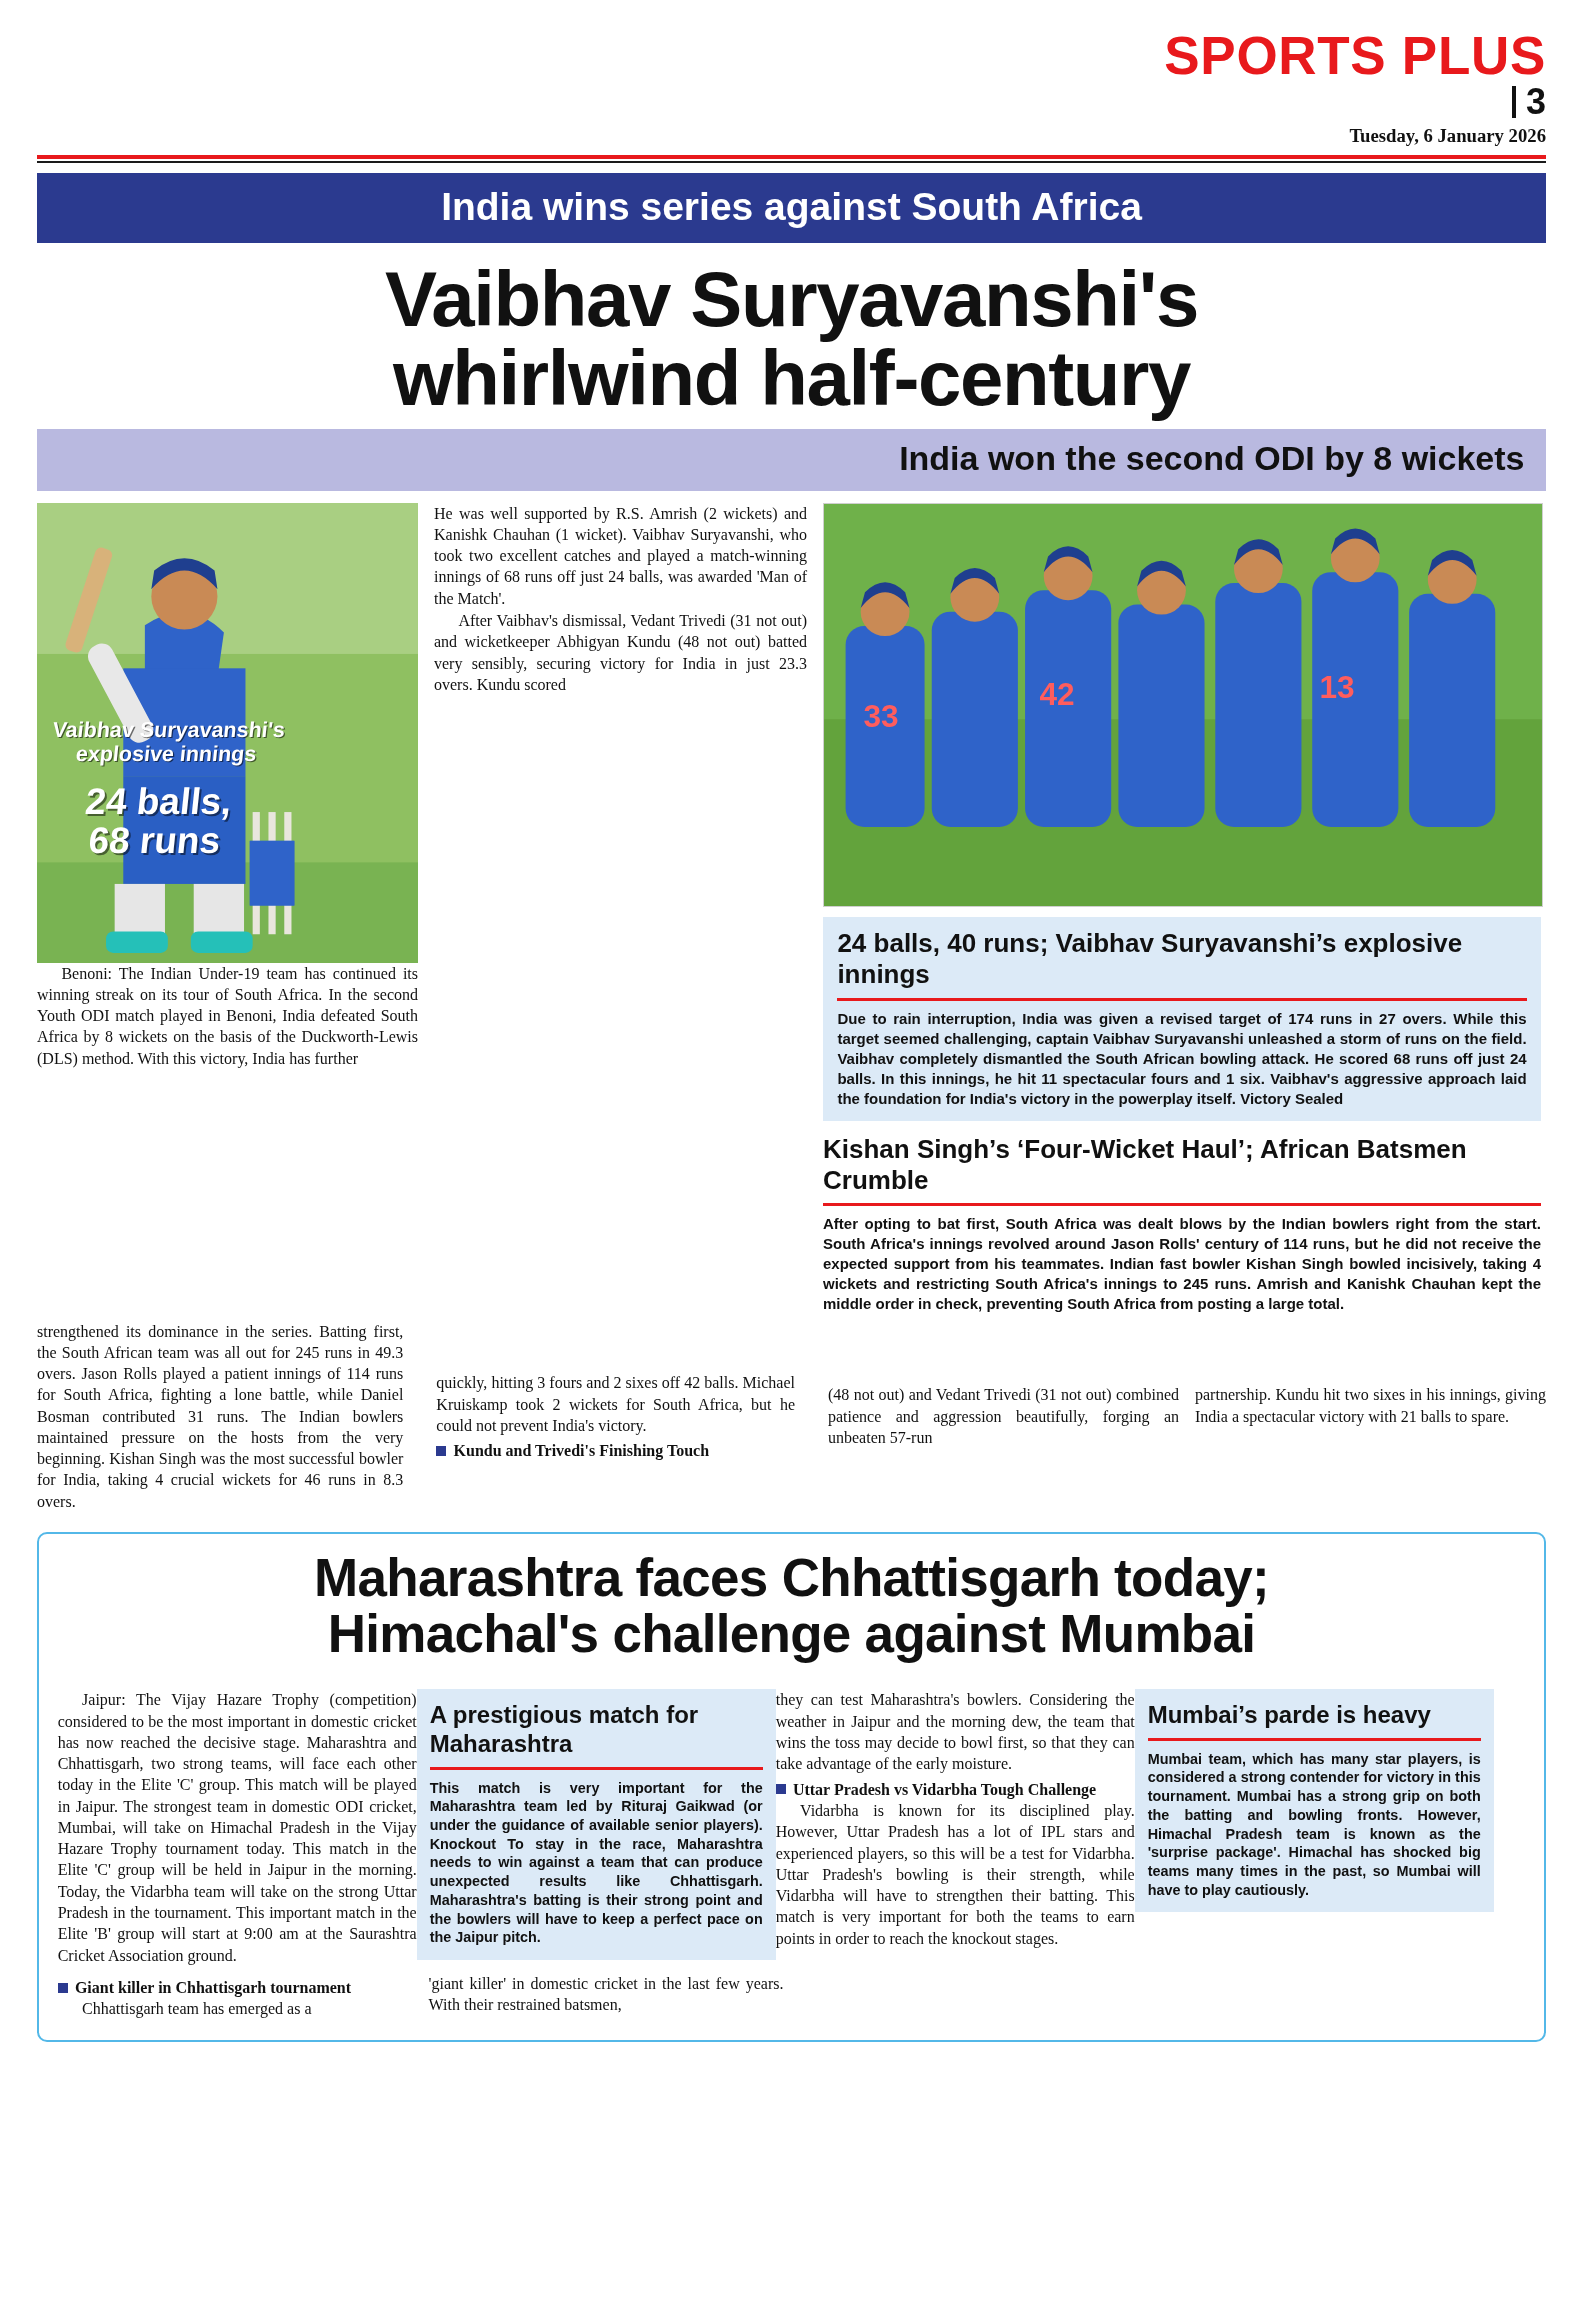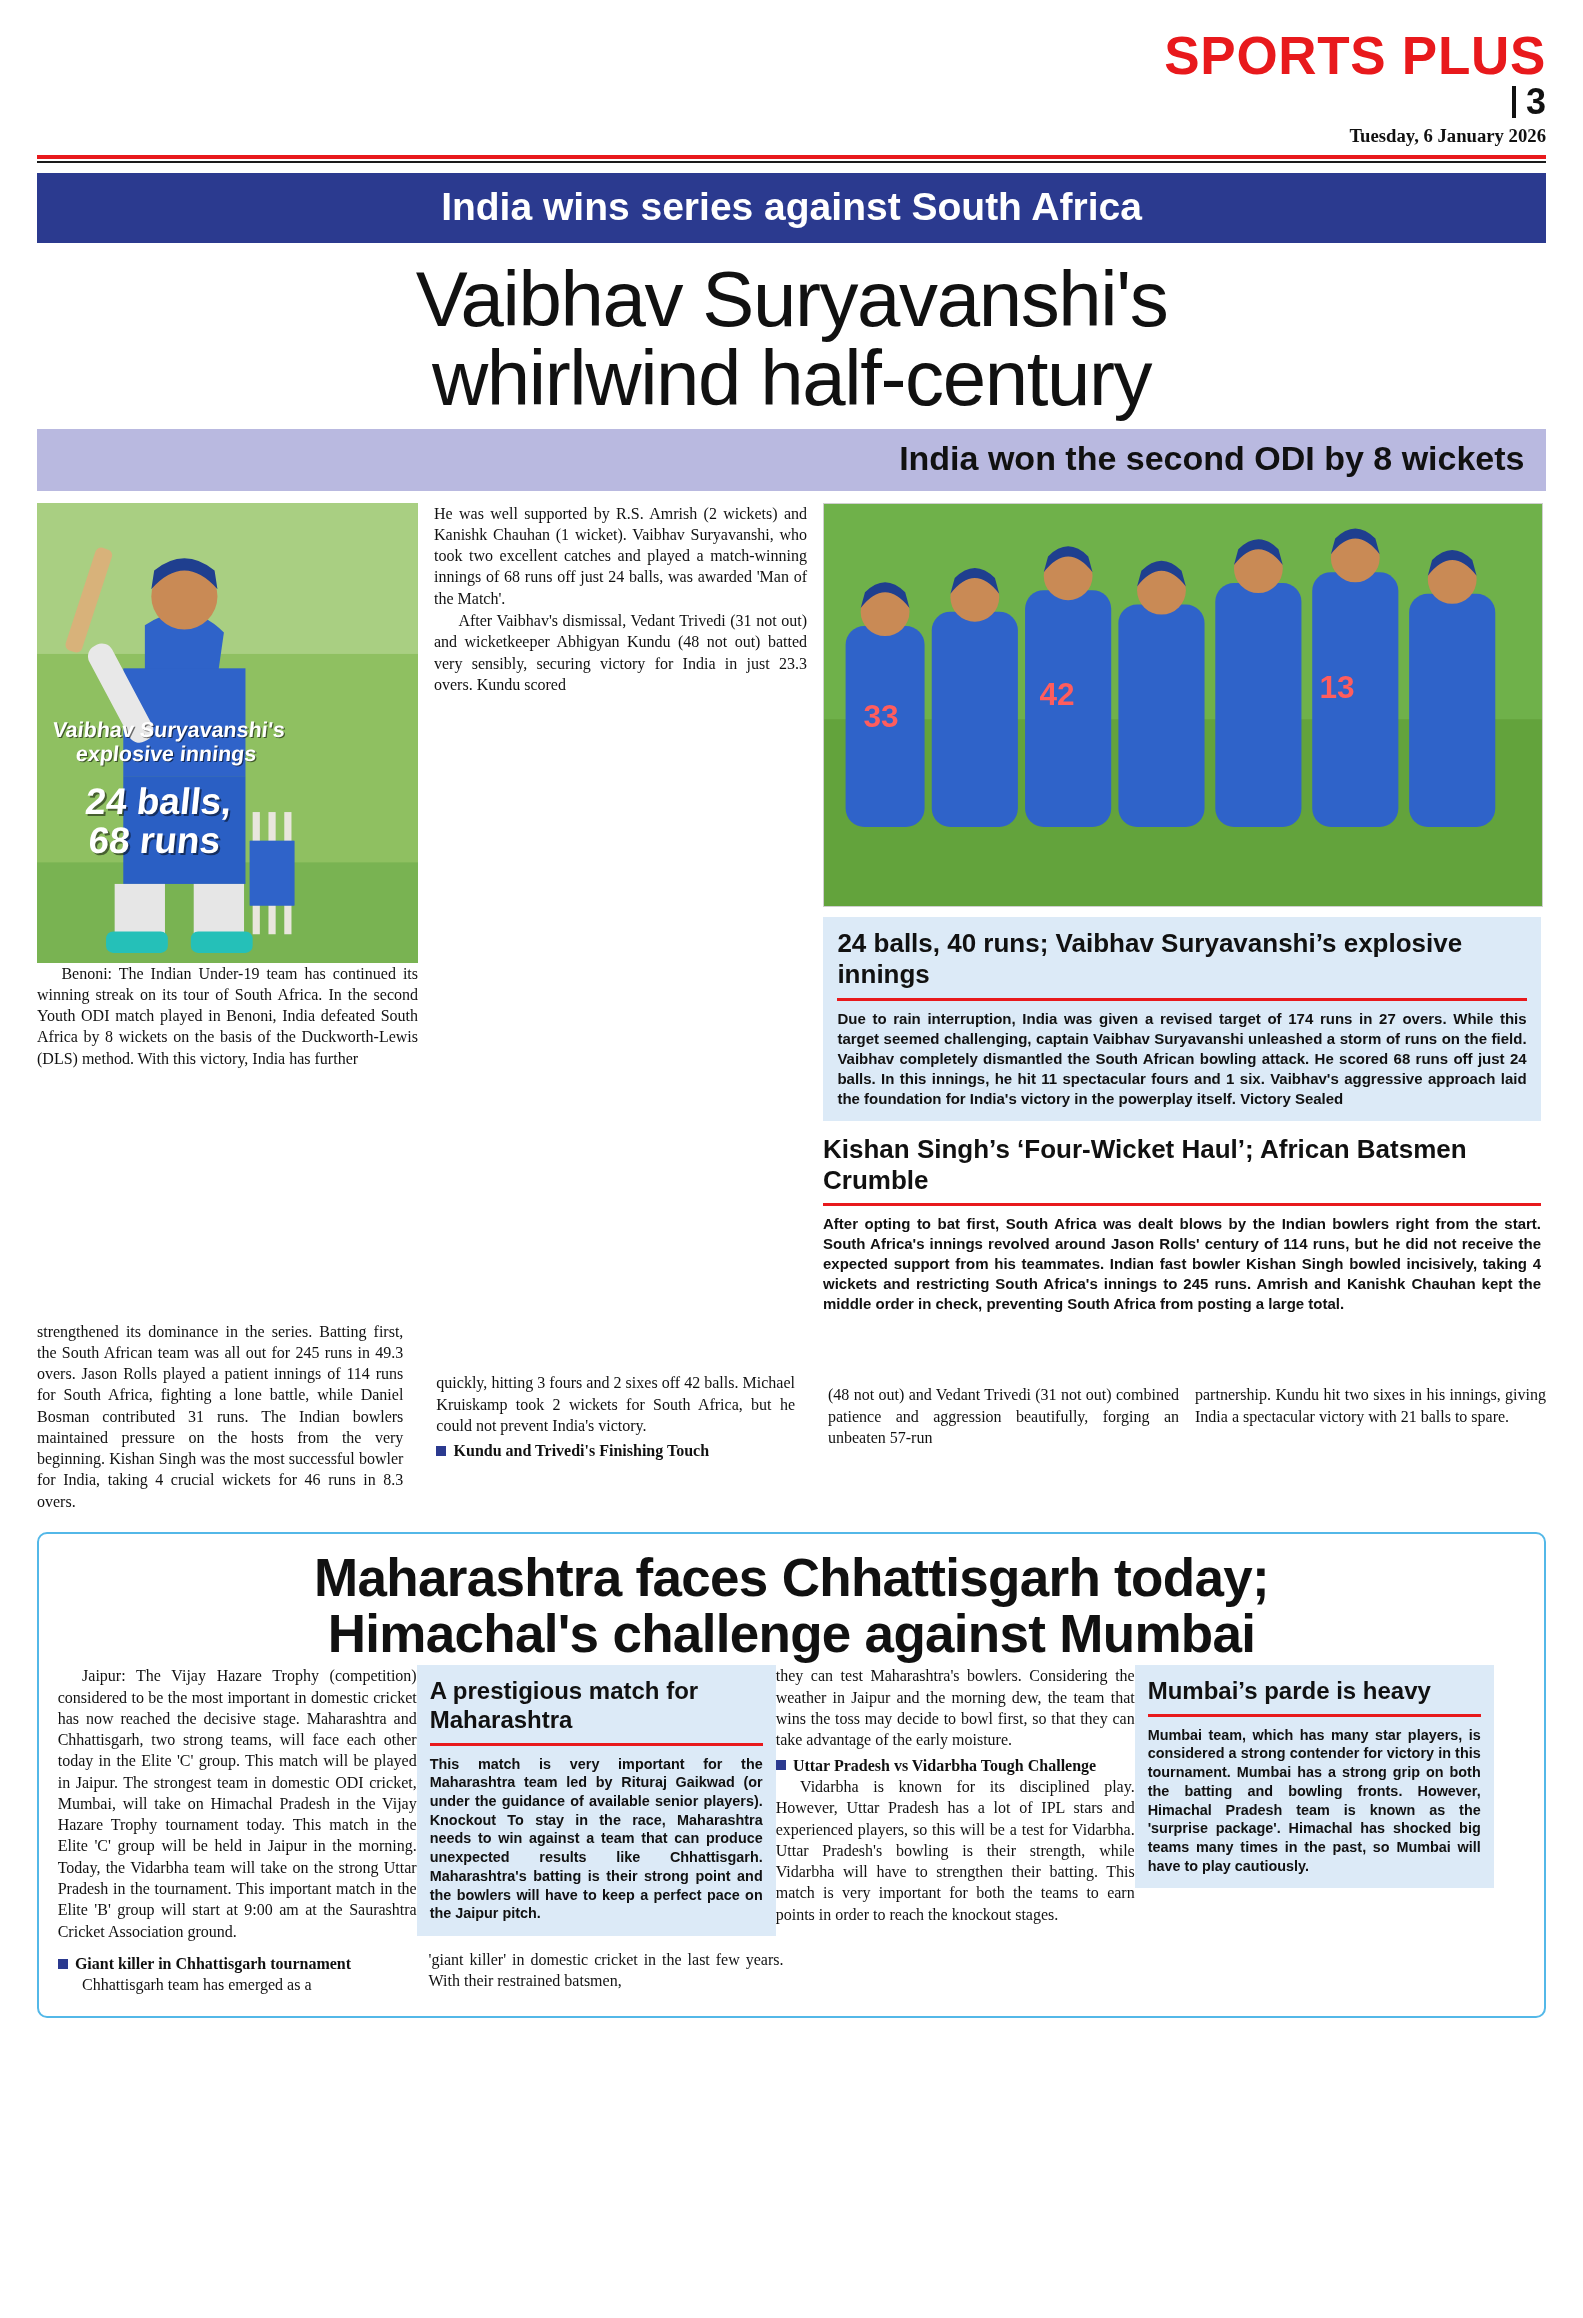--- a/index.html
+++ b/index.html
@@ -13,21 +13,21 @@
   .pageno{font-family:"Liberation Sans",sans-serif;font-weight:bold;font-size:36px;color:#111;display:flex;align-items:center;justify-content:flex-end;gap:10px;}
   .pageno .bar{display:inline-block;width:4.3px;height:32px;background:#111;}
   .mdate{font-family:"Liberation Serif",serif;font-weight:bold;font-size:18.7px;margin-top:4.3px;color:#111;}
   .rule-red{height:3.6px;background:#e8191c;margin-top:4.3px;}
   .rule-dark{height:2.2px;background:#1a1a1a;margin-top:2.2px;}
 
   
   .banner{background:#2b3a8f;color:#fff;text-align:center;font-family:"Liberation Sans",sans-serif;font-weight:bold;font-size:39px;padding:11.5px 0 14.4px 0;margin-top:10px;letter-spacing:0px;}
 
   
-  .headline{font-family:"Liberation Sans",sans-serif;font-weight:normal;font-size:78px;line-height:1.02;text-align:center;margin:17px 0 7.2px 0;color:#111;letter-spacing:-1.4px;}
+  .headline{font-family:"Liberation Sans",sans-serif;font-weight:bold;font-size:78px;line-height:1.02;text-align:center;margin:17px 0 7.2px 0;color:#111;letter-spacing:-1.4px;}
 
   
   .subbanner{background:#b9b9e0;color:#111;font-family:"Liberation Sans",sans-serif;font-weight:bold;font-size:34px;text-align:right;padding:10px 21.5px 13px 0;margin-top:10px;}
 
   
   .article{display:flex;gap:16px;margin-top:11.5px;}
   .col{box-sizing:border-box;}
   .col1{width:381px;position:relative;}
   .col2{width:373px;}
   .col3{width:718px;}
@@ -63,21 +63,21 @@
   .l3c{width:718px;display:flex;gap:16px;}
   .l3c > div{width:351px;}
 
   .bullet{display:flex;gap:7.2px;margin-top:4.3px;}
   .bullet .sq{width:10px;height:10px;background:#2b3a8f;margin-top:5.7px;flex:0 0 10px;}
   .bullet .bt{font-family:"Liberation Serif",serif;font-size:16px;line-height:1.33;font-weight:bold;color:#111;}
 
   
   .frame{border:2.2px solid #53b8e8;border-radius:10px;margin-top:18.7px;padding:16px 18.7px 18.7px 18.7px;}
   .frame-head{font-family:"Liberation Sans",sans-serif;font-weight:bold;font-size:53px;line-height:1.05;text-align:center;color:#111;letter-spacing:-0.7px;}
-  .frame-grid{display:flex;gap:0;margin-top:4px;}
+  .frame-grid{display:flex;gap:0;margin-top:28px;}
   .fc{width:359px;}
   .fbox{background:#dceaf7;padding:11.5px 13px 13px 13px;width:359px;box-sizing:border-box;}
   .fbox .t{font-family:"Liberation Sans",sans-serif;font-weight:bold;font-size:24px;line-height:1.2;color:#111;}
   .fbox .r{height:2.9px;background:#e8191c;margin:8.6px 0 8.6px 0;}
   .fbox .x{font-family:"Liberation Sans",sans-serif;font-weight:bold;font-size:14.4px;line-height:1.3;color:#111;text-align:justify;}
   .fbottom{display:flex;gap:16px;margin-top:5.7px;}
   .fbottom > div{width:359px;}
   .sub-ind{text-indent:24.4px;}
 </style>
 </head>

